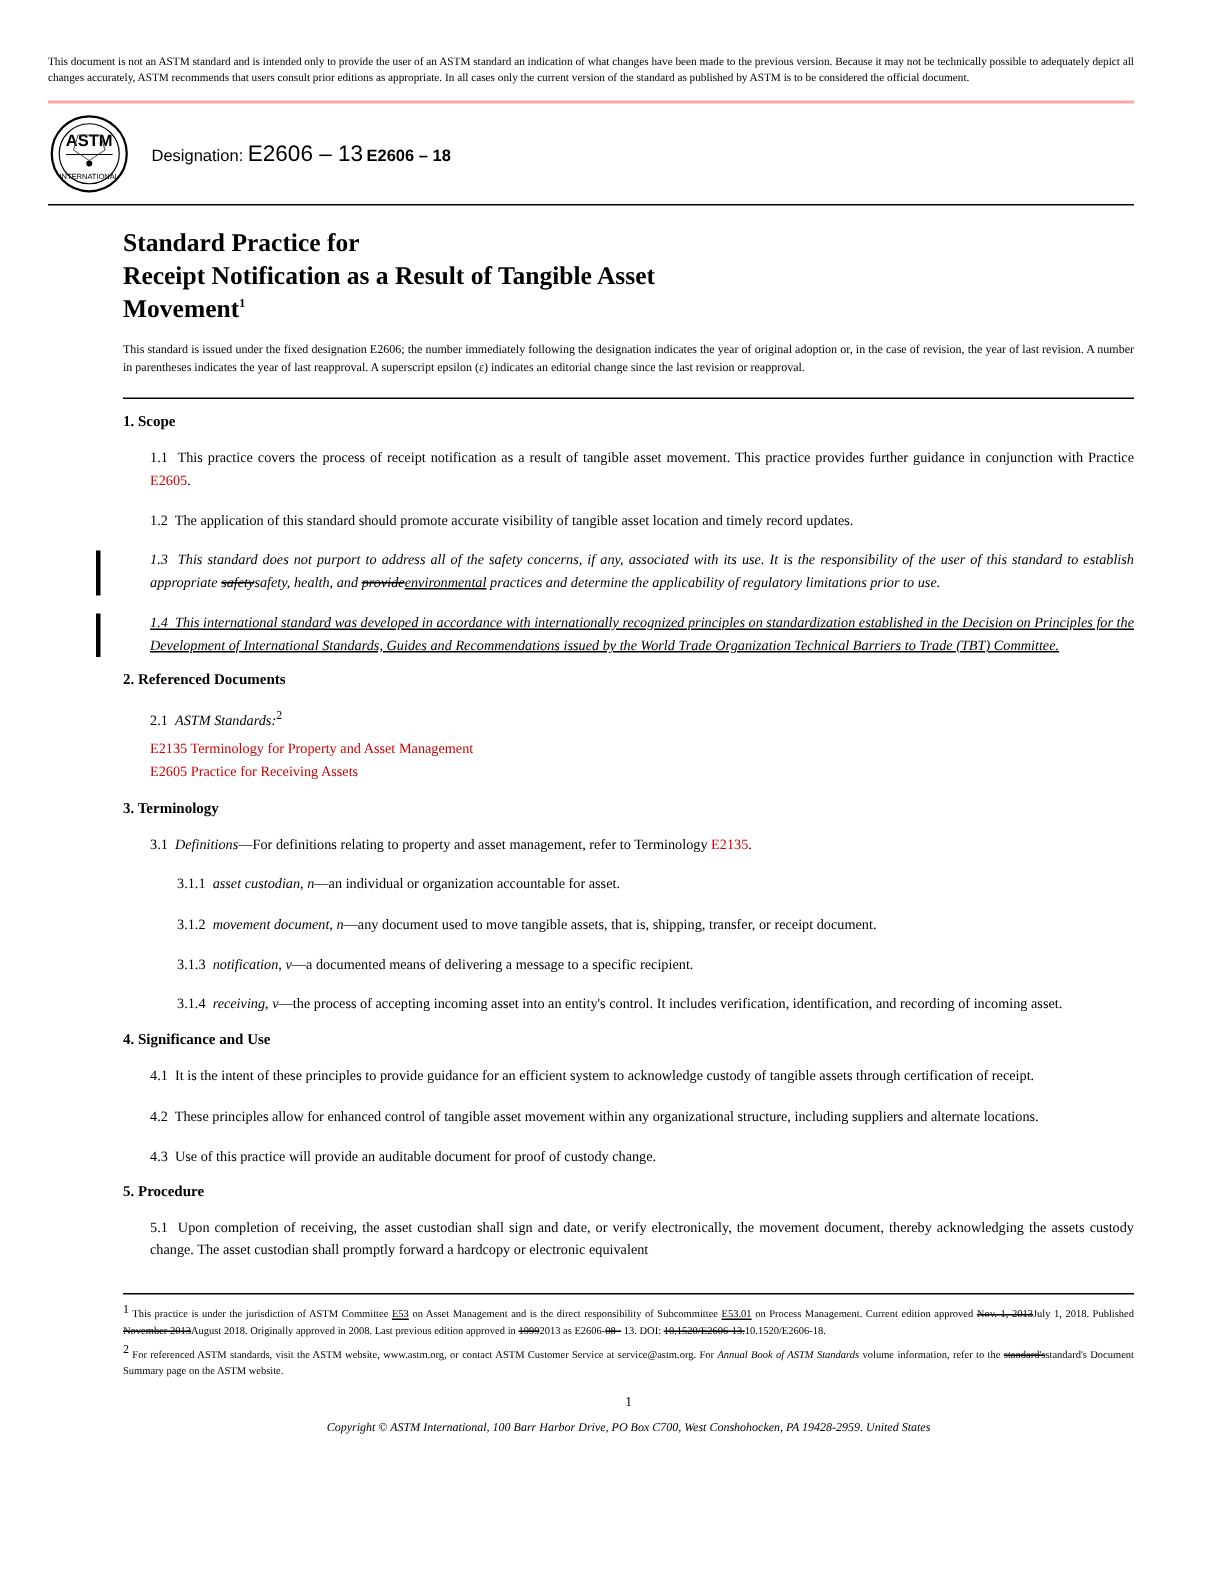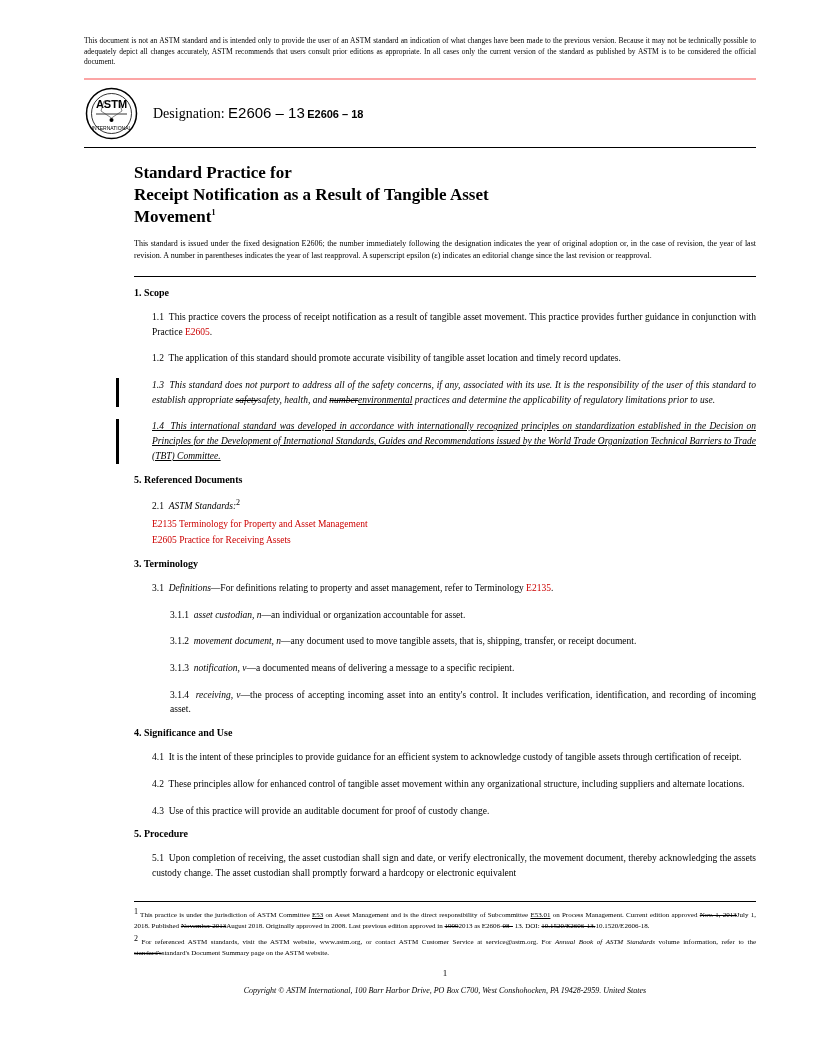--- a/index.html
+++ b/index.html
@@ -8,21 +8,21 @@
       font-size: 9.5px;
       color: #000;
       background: #fff;
       width: 816px;
       min-height: 1056px;
       padding: 0;
     }
     .page {
       width: 816px;
       min-height: 1056px;
-      padding: 36px 60px 40px 84px;
+      padding: 36px 60px 40px 32px;
       position: relative;
     }
     .top-notice {
       font-size: 7.5px;
       line-height: 1.4;
       color: #000;
       margin-bottom: 10px;
       text-align: justify;
     }
     .header-row {
@@ -135,21 +135,21 @@
 
       <line x1="12" y1="28" x2="43" y2="28" stroke="#000" stroke-width="0.8"></line>
 
       <circle cx="27.5" cy="34" r="2" fill="#000"></circle>
       <text x="27.5" y="44" text-anchor="middle" font-size="5" font-family="Arial" fill="#000">INTERNATIONAL</text>
 
       <path d="M20,15 L35,15 L38,25 L27.5,32 L17,25 Z" fill="none" stroke="#333" stroke-width="0.6"></path>
     </svg>
 
     <div>
-      <span style="font-family: Liberation Serif, serif; font-size: 14px;">Designation: </span>
+      <span style="font-family: Liberation Sans, sans-serif; font-size: 11px;">Designation: </span>
       <span class="old" style="font-family: Arial, sans-serif; font-size: 15px;">E2606 – 13</span>
       <span style="font-family: Arial, sans-serif; font-size: 11px; font-weight: bold;">E2606 – 18</span>
     </div>
   </div>
 
   <div class="title-block">
     <div class="main-title">
       Standard Practice for<br>
       Receipt Notification as a Result of Tangible Asset<br>
       Movement<span class="superscript">1</span>
@@ -172,37 +172,37 @@
       </div>
 
       <div class="body-text indent1">
         1.2&nbsp; The application of this standard should promote accurate visibility of tangible asset location and timely record updates.
       </div>
 
       <div class="relative-block">
         <div class="left-bar-marker"></div>
         <div class="body-text indent1 italic">
           1.3&nbsp; This standard does not purport to address all of the safety concerns, if any, associated with its use. It is the responsibility
-          of the user of this standard to establish appropriate <span class="strikethrough">safety</span>safety, health, and <span class="strikethrough">number</span><span class="underline">environmental</span> practices and determine the
+          of the user of this standard to establish appropriate <span class="strikethrough">safety</span>safety, health, and <span class="strikethrough">provide</span><span class="underline">environmental</span> practices and determine the
           applicability of regulatory limitations prior to use.
         </div>
       </div>
 
       <div class="relative-block">
         <div class="left-bar-marker"></div>
         <div class="body-text indent1 italic underline">
           1.4&nbsp; This international standard was developed in accordance with internationally recognized principles on standardization
           established in the Decision on Principles for the Development of International Standards, Guides and Recommendations issued
           by the World Trade Organization Technical Barriers to Trade (TBT) Committee.
         </div>
       </div>
     </div>
 
     <div>
-      <div class="section-heading">5. Referenced Documents</div>
+      <div class="section-heading">2. Referenced Documents</div>
 
       <div class="body-text indent1">
         2.1&nbsp; <span class="italic">ASTM Standards:</span><span class="superscript">2</span>
       </div>
 
       <div class="ref-list indent1">
         <div class="ref-item">
           <a class="link" href="#">E2135</a> Terminology for Property and Asset Management
         </div>
         <div class="ref-item">

